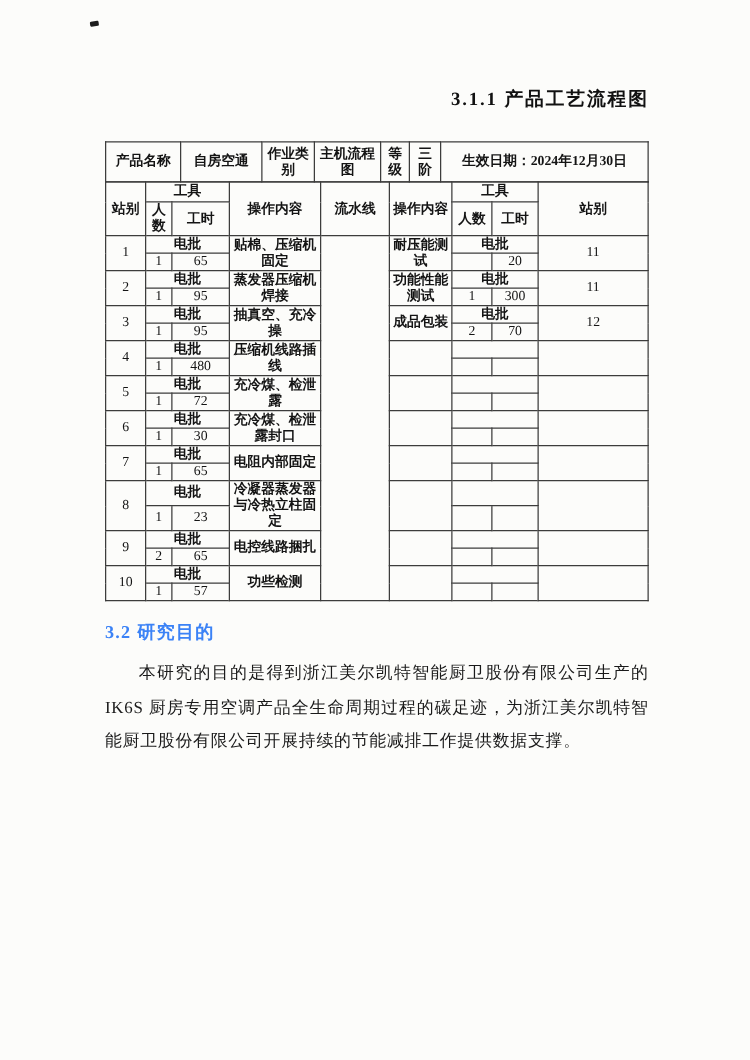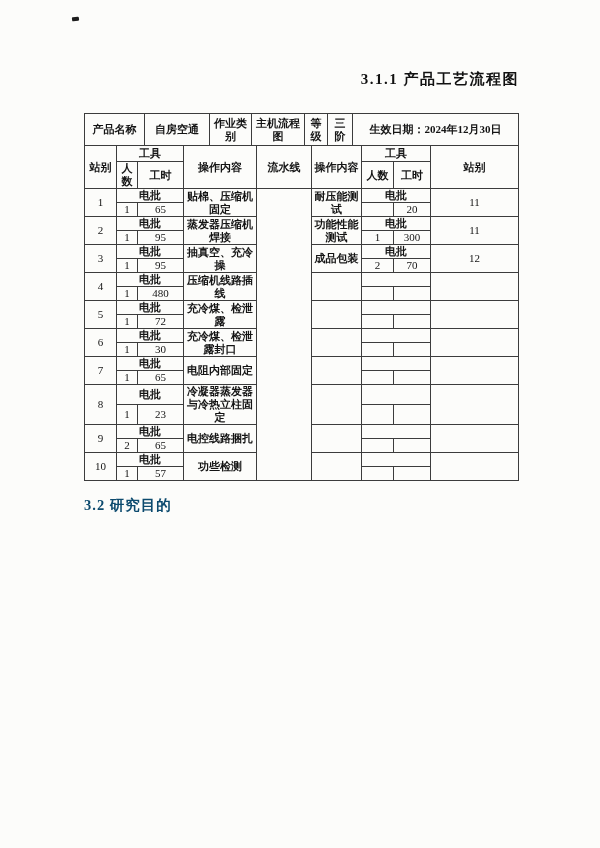--- a/index.html
+++ b/index.html
@@ -9,21 +9,21 @@
     font-family:"Liberation Serif","DejaVu Serif",serif;
     color:#161616;
     position:relative;
     overflow:hidden;
   }
   .page{position:relative;width:600px;height:848px;}
   .speck{position:absolute;left:72px;top:17px;width:7px;height:4px;background:#1d1d1d;border-radius:1px;transform:rotate(-8deg);}
   .content{padding:70px 81px 0 84px;}
 
   h1.sec{font-size:15px;font-weight:bold;margin:0 0 0 9px;letter-spacing:1.5px;color:#111;text-align:right;}
-  h2.sec{font-size:14.5px;font-weight:bold;margin:15px 0 0 0;letter-spacing:1px;color:#0c4a6e;}
+  h2.sec{font-size:14.5px;font-weight:bold;margin:15px 0 0 0;letter-spacing:1px;color:#3b82f6;}
 
   table{border-collapse:collapse;table-layout:fixed;width:434px;}
   td{
     border:1px solid #3c3c3c;
     text-align:center;vertical-align:middle;
     padding:0 2px;
     font-size:11px;line-height:13px;
     color:#141414;
     overflow:hidden;
     word-break:break-all;
@@ -269,16 +269,17 @@
         <td>57</td>
         <td></td>
         <td></td>
       </tr>
     </tbody>
       </table>
 
     <h2 class="sec">3.2 研究目的</h2>
 
     <div class="para-block">
+      <p>本研究的目的是得到浙江美尔凯特智能厨卫股份有限公司生产的 IK6S 厨房专用空调产品全生命周期过程的碳足迹，为浙江美尔凯特智能厨卫股份有限公司开展持续的节能减排工作提供数据支撑。</p>
     </div>
 
   </div>
 </div>
 
 </body></html>

